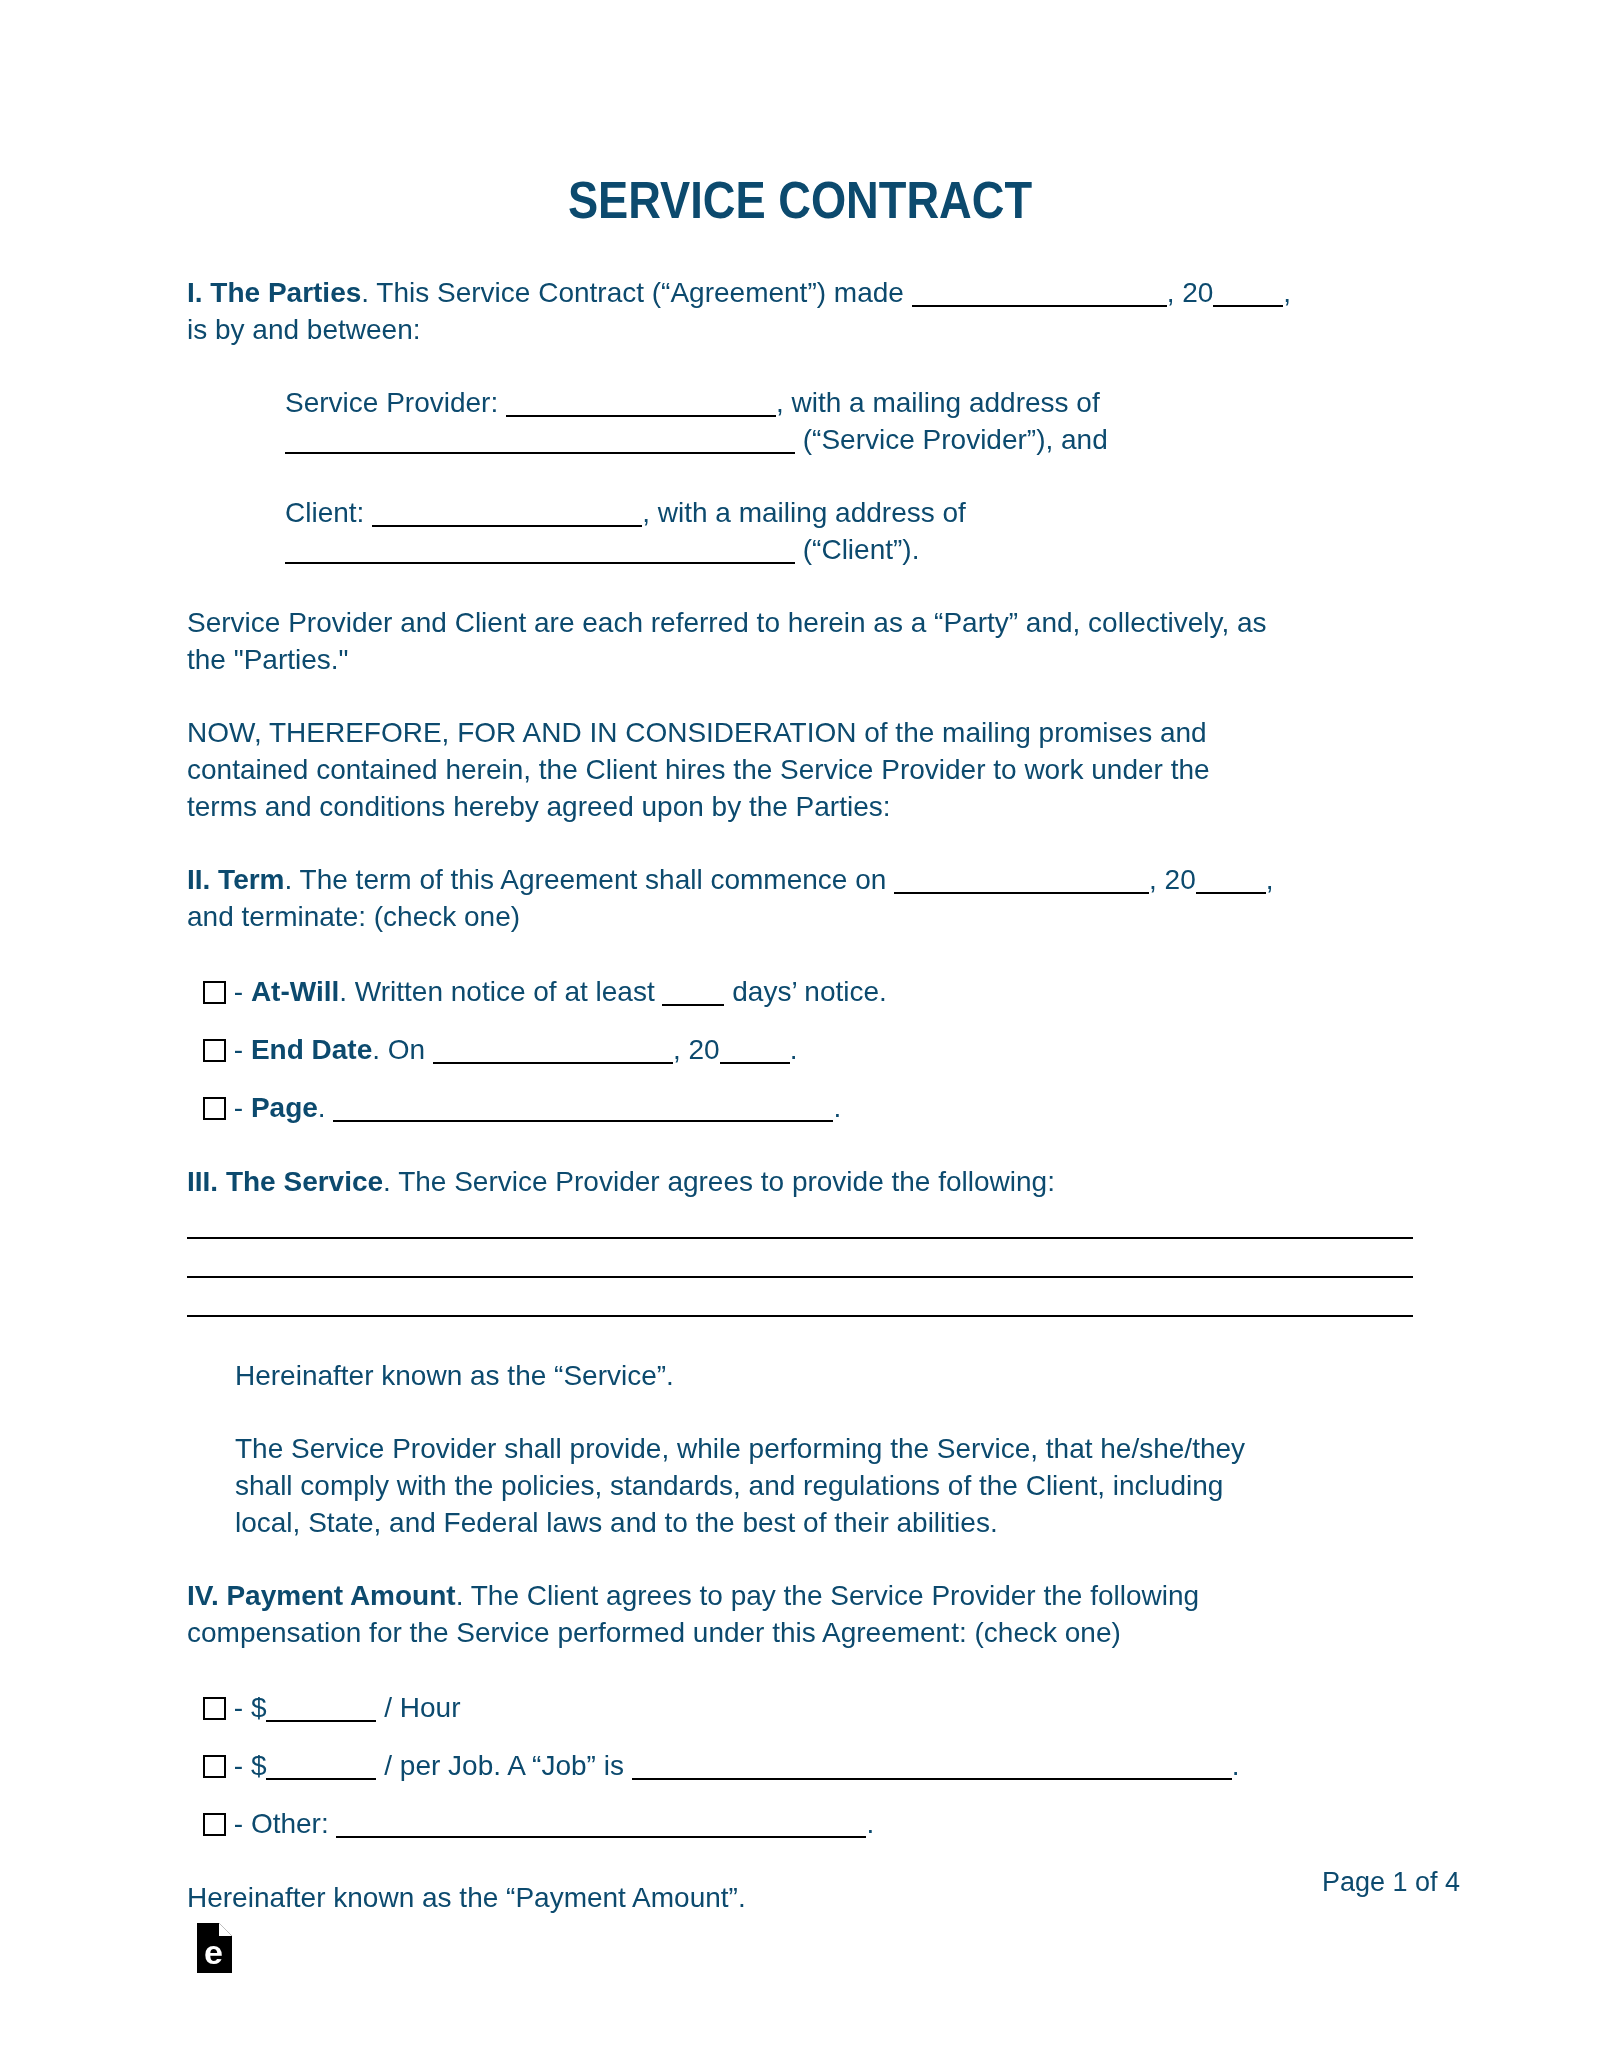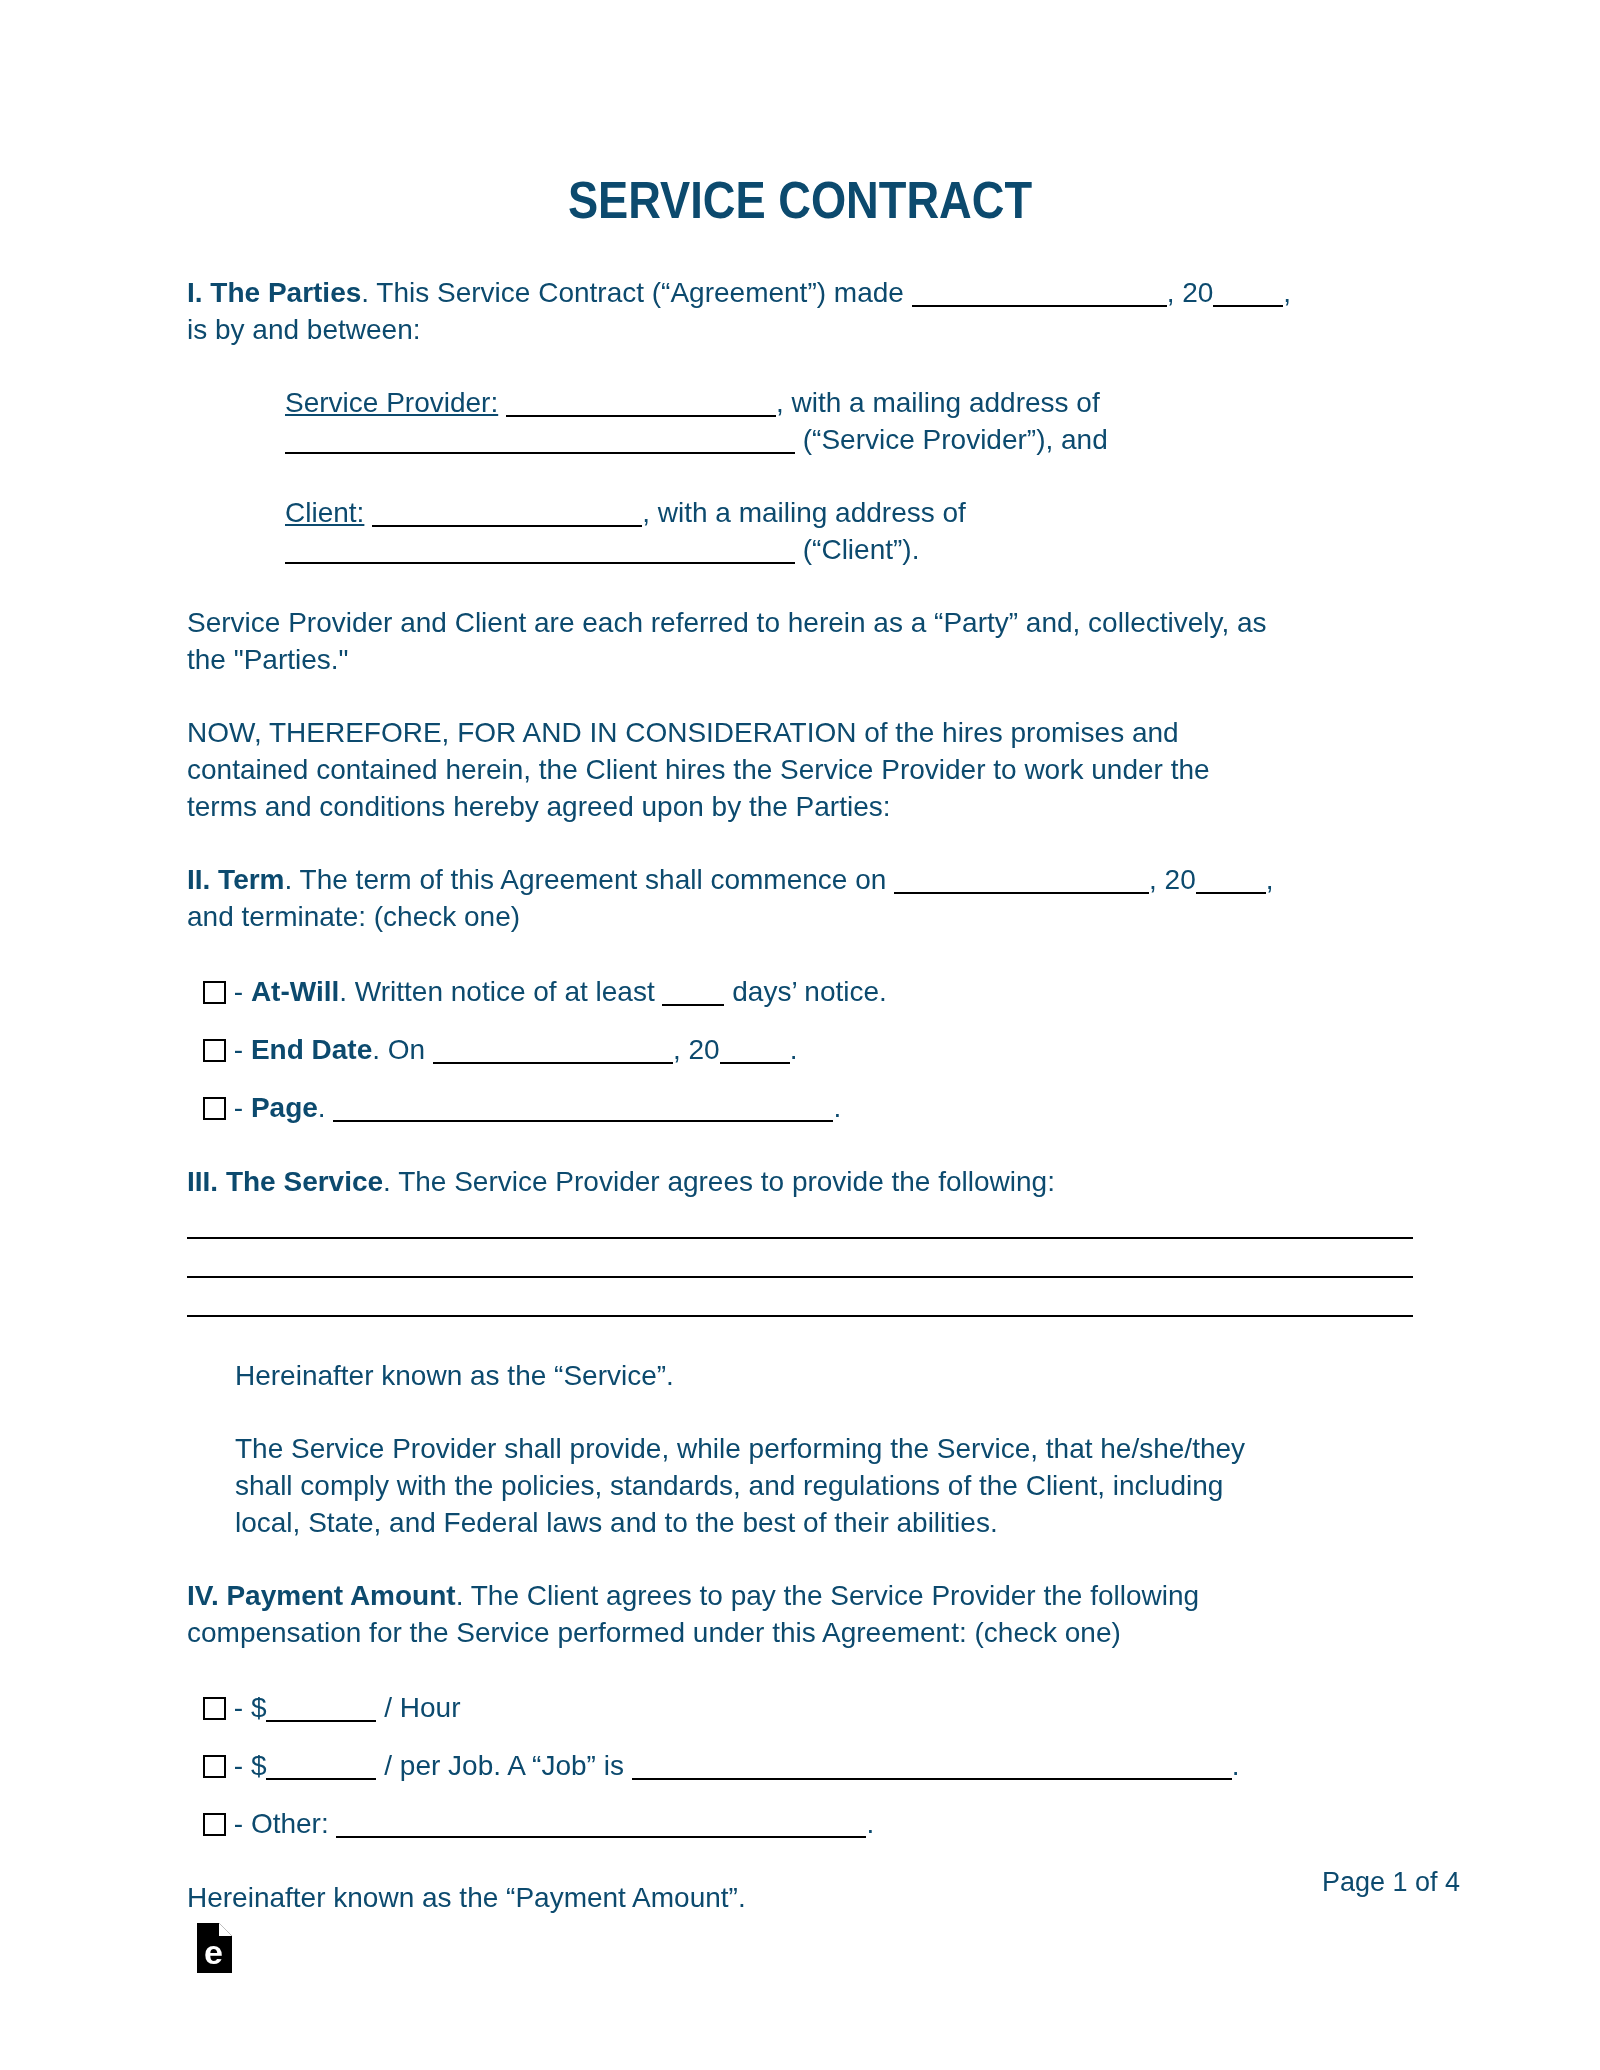--- a/index.html
+++ b/index.html
@@ -15,21 +15,21 @@
   .title{
     font-size:52px;line-height:60px;font-weight:bold;
     text-align:center;margin:0 0 44px 0;
     transform:scaleX(0.87);transform-origin:50% 50%;
     white-space:nowrap;
   }
   .para{margin:0 0 36px 0;}
   .ind1{margin-left:48px;}
   .ind2{margin-left:98px;}
   .b{font-weight:bold;}
-  .u{text-decoration:underline;}
+  .u{}
   .blank{
     display:inline-block;height:4px;
     border-bottom:2px solid #000;
     vertical-align:-5px;
   }
   .check{margin:16px;line-height:42px;}
   .check + .para{margin-top:34px;}
   .box{
     display:inline-block;width:19px;height:19px;
     border:2px solid #000;vertical-align:-3px;
@@ -48,21 +48,21 @@
 
 <div class="page">
 
   <div class="content">
     <h1 class="title">SERVICE CONTRACT</h1>
     <div id="blocks">
         <p class="para ind0"><span class="b">I. The Parties</span><span>. This Service Contract (“Agreement”) made </span><span class="blank" style="width: 255px;"></span><span>, 20</span><span class="blank" style="width: 70px;"></span><span>,</span><br><span>is by and between:</span></p>
         <p class="para ind2"><span class="u">Service Provider:</span><span> </span><span class="blank" style="width: 270px;"></span><span>, with a mailing address of</span><br><span class="blank" style="width: 510px;"></span><span> (“Service Provider”), and</span></p>
         <p class="para ind2"><span class="u">Client:</span><span> </span><span class="blank" style="width: 270px;"></span><span>, with a mailing address of</span><br><span class="blank" style="width: 510px;"></span><span> (“Client”).</span></p>
         <p class="para ind0"><span>Service Provider and Client are each referred to herein as a “Party” and, collectively, as</span><br><span>the "Parties."</span></p>
-        <p class="para ind0"><span>NOW, THEREFORE, FOR AND IN CONSIDERATION of the hires promises and</span><br><span>contained contained herein, the Client hires the Service Provider to work under the</span><br><span>terms and conditions hereby agreed upon by the Parties:</span></p>
+        <p class="para ind0"><span>NOW, THEREFORE, FOR AND IN CONSIDERATION of the mailing promises and</span><br><span>contained contained herein, the Client hires the Service Provider to work under the</span><br><span>terms and conditions hereby agreed upon by the Parties:</span></p>
         <p class="para ind0"><span class="b">II. Term</span><span>. The term of this Agreement shall commence on </span><span class="blank" style="width: 255px;"></span><span>, 20</span><span class="blank" style="width: 70px;"></span><span>,</span><br><span>and terminate: (check one)</span></p>
         <div class="check ind2"><span class="box"></span><span> - </span><span class="b">At-Will</span><span>. Written notice of at least </span><span class="blank" style="width: 62px;"></span><span> days’ notice.</span></div>
         <div class="check ind2"><span class="box"></span><span> - </span><span class="b">End Date</span><span>. On </span><span class="blank" style="width: 240px;"></span><span>, 20</span><span class="blank" style="width: 70px;"></span><span>.</span></div>
         <div class="check ind2"><span class="box"></span><span> - </span><span class="b">Page</span><span>. </span><span class="blank" style="width: 500px;"></span><span>.</span></div>
         <p class="para ind0" style="margin-bottom: 0px;"><span class="b">III. The Service</span><span>. The Service Provider agrees to provide the following:</span></p>
         <div class="rules ind1">
           <div class="rule"></div>
           <div class="rule"></div>
           <div class="rule"></div>
         </div>

